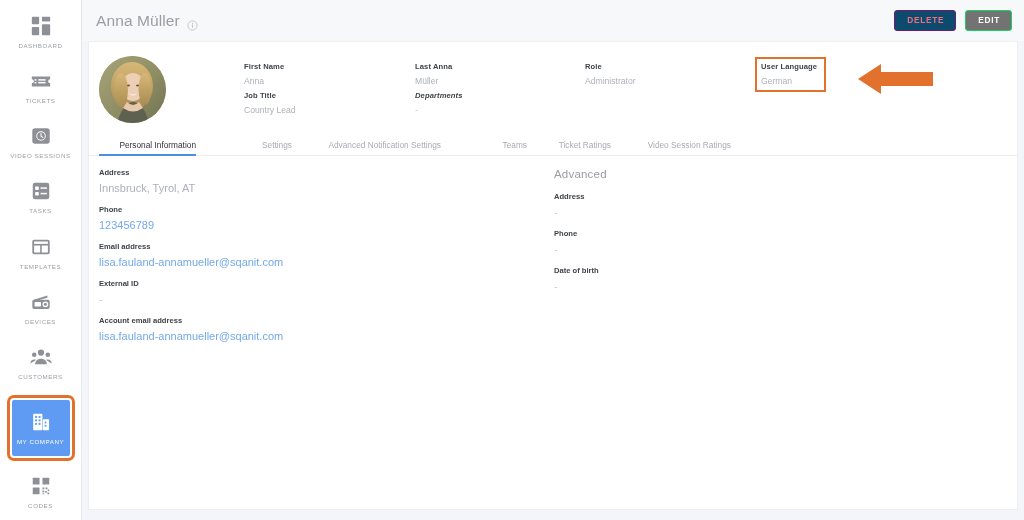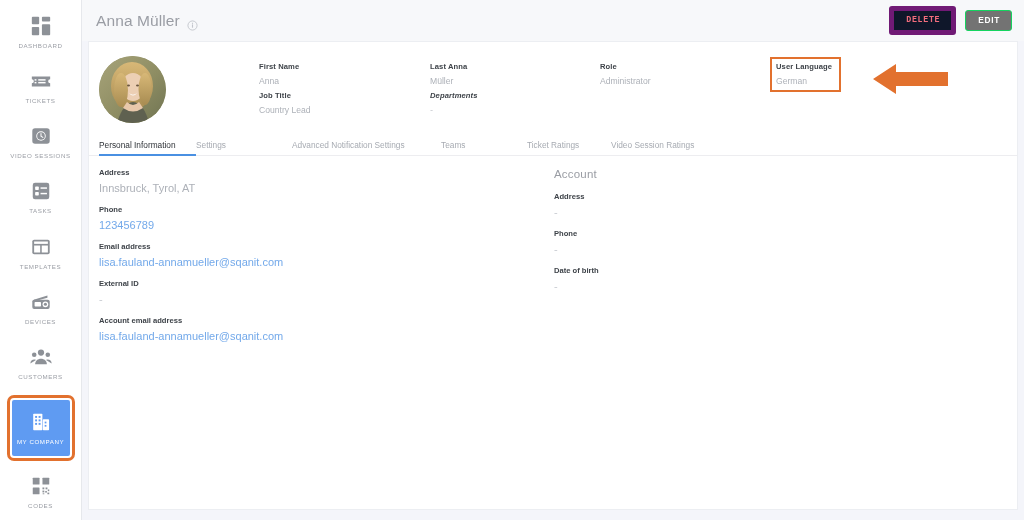--- a/index.html
+++ b/index.html
@@ -89,23 +89,22 @@
     letter-spacing: 0.7px;
     font-weight: 700;
     padding: 5px 11px 5px 12px;
     border-radius: 3px;
     cursor: pointer;
     line-height: 1;
     text-transform: uppercase;
   }
   .btn-delete {
     color: #f26d7d;
-    background: #0f172a;
-    border: 5px solid #701a75;
-    font-family: Liberation Mono, monospace;
+    background: #0c4a6e;
+    border: 1px solid #701a75;
   }
   .btn-edit {
     color: #ffffff;
     background: #737373;
     border: 1px solid #15d35f;
   }
 
   
   .card {
     position: absolute;
@@ -113,21 +112,20 @@
     width: 930px; height: 469px;
     background: #ffffff;
     border: 1px solid #eceef2;
   }
 
   
   .profile {
     display: flex;
     padding: 12px 0 0 10px;
     height: 90px;
-    gap: 15px;
   }
   .avatar {
     width: 67px; height: 67px;
     border-radius: 50%;
     overflow: hidden;
     flex: 0 0 67px;
     margin-top: 2px;
     background: #9a9a72;
     position: relative;
   }
@@ -178,21 +176,21 @@
     padding-left: 10px;
     gap: 0;
   }
   .tab {
     font-size: 8.3px;
     color: #a7abb2;
     padding: 0 0 5px 0;
     cursor: pointer;
     white-space: nowrap;
     position: relative;
-    text-align: left;
+    text-align: right;
   }
   .tab.active { color: #2f3338; }
   .tab.active::after {
     content: "";
     position: absolute;
     left: 0; right: 0; bottom: -1px;
     height: 2px;
     background: #4a90e2;
   }
 
@@ -458,21 +456,21 @@
               <div class="row-value link">123456789</div>
               <div class="row-label">Email address</div>
               <div class="row-value link">lisa.fauland-annamueller@sqanit.com</div>
               <div class="row-label">External ID</div>
               <div class="row-value dash">-</div>
               <div class="row-label">Account email address</div>
               <div class="row-value link">lisa.fauland-annamueller@sqanit.com</div>
             </div>
         </div>
         <div class="col private">
-          <div class="col-title">Account</div>
+          <div class="col-title">Advanced</div>
           <div id="private-rows">
               <div class="row-label">Address</div>
               <div class="row-value dash">-</div>
               <div class="row-label">Phone</div>
               <div class="row-value dash">-</div>
               <div class="row-label">Date of birth</div>
               <div class="row-value dash">-</div>
             </div>
         </div>
       </div>

